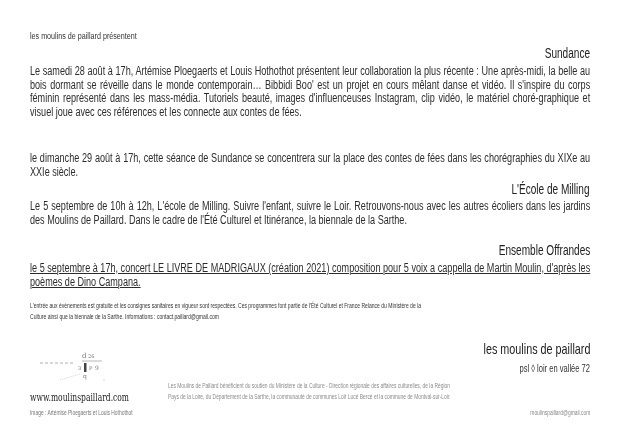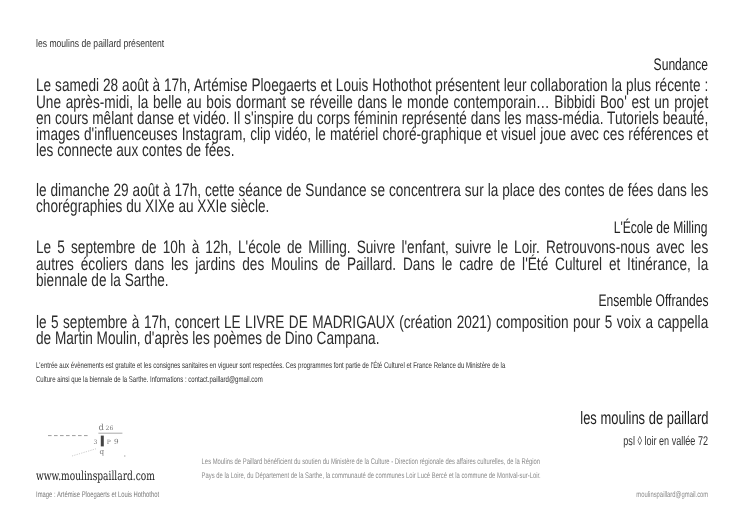--- a/index.html
+++ b/index.html
@@ -2,21 +2,21 @@
 <html><head>
   <meta charset="utf-8">
   <style>
     html, body { margin:0; padding:0; background:#ffffff; }
     body { width:620px; height:438px; position:relative; overflow:hidden;
            font-family: "Liberation Sans Narrow", "Liberation Sans", sans-serif; color:#2a2a2a; }
     .page { position:absolute; left:0; top:0; width:620px; height:438px; }
     .abs { position:absolute; }
     .intro { left:30px; top:31px; font-size:9.2px; transform:scaleX(0.78); transform-origin:left top; white-space:nowrap; color:#333; }
     .h { right:30px; font-size:14px; color:#222; transform:scaleX(0.72); transform-origin:right top; white-space:nowrap; }
-    .p { left:30px; width:560px; font-size:15px; line-height:13.5px; color:#2c2c2c; text-align:justify; }
+    .p { left:30px; width:560px; font-size:12px; line-height:13.5px; color:#2c2c2c; text-align:justify; }
     .p .inner { display:block; width:740px; transform:scaleX(0.757); transform-origin:left top; }
     .small { left:30px; font-size:7px; line-height:11px; color:#333; white-space:nowrap; transform:scaleX(0.72); transform-origin:left top; }
     .brand { right:30px; top:340px; font-size:15px; color:#222; transform:scaleX(0.72); transform-origin:right top; white-space:nowrap; }
     .brand-sub { right:30px; top:362px; font-size:10.5px; color:#333; transform:scaleX(0.72); transform-origin:right top; white-space:nowrap; }
     .site { left:30px; top:391px; font-size:10.5px; color:#222; font-family:"DejaVu Serif","Liberation Serif",serif; transform:scaleX(0.72); transform-origin:left top; white-space:nowrap; }
     .credit { left:30px; top:409px; font-size:6.8px; color:#777; transform:scaleX(0.72); transform-origin:left top; white-space:nowrap; }
     .support { left:168px; top:381px; font-size:6.8px; line-height:10.5px; color:#8a8a8a; white-space:nowrap; transform:scaleX(0.72); transform-origin:left top; }
     .email { right:30px; top:409px; font-size:6.8px; color:#8a8a8a; transform:scaleX(0.72); transform-origin:right top; white-space:nowrap; }
     .logo { left:38px; top:348px; width:70px; height:34px; }
   </style>
@@ -34,21 +34,21 @@
   <div class="abs p" style="top:152px;">
     <span class="inner">le dimanche 29 août à 17h, cette séance de Sundance se concentrera sur la place des contes de fées dans les chorégraphies du XIXe au XXIe siècle.</span>
   </div>
 
   <div class="abs h" style="top:181px;">L'École de Milling</div>
   <div class="abs p" style="top:200px;">
     <span class="inner">Le 5 septembre de 10h à 12h, L'école de Milling.  Suivre l'enfant, suivre le Loir.  Retrouvons-nous avec les autres écoliers dans les jardins des Moulins de Paillard. Dans le cadre de l'Été Culturel et Itinérance, la biennale de la Sarthe.</span>
   </div>
 
   <div class="abs h" style="top:242px;">Ensemble Offrandes</div>
-  <div class="abs p" style="top:262px;">
+  <div class="abs p" style="top:262px;text-decoration:underline;">
     <span class="inner"> le 5 septembre à 17h, concert LE LIVRE DE MADRIGAUX (création 2021) composition pour 5 voix a cappella de Martin Moulin, d'après les poèmes de Dino Campana.</span>
   </div>
 
   <div class="abs small" style="top:300px;">L'entrée aux évènements est gratuite et les consignes sanitaires en vigueur sont respectées. Ces programmes font partie de l'Été Culturel et France Relance du Ministère de la</div>
   <div class="abs small" style="top:311px;">Culture ainsi que la biennale de la Sarthe. Informations : contact.paillard@gmail.com</div>
 
   <svg class="abs logo" viewBox="0 0 70 34">
     <line x1="2" y1="15" x2="36" y2="15" stroke="#999" stroke-width="0.8" stroke-dasharray="3,2"></line>
     <text x="44" y="10" font-size="7" fill="#777" font-family="DejaVu Serif, serif">d</text>
     <text x="50" y="10" font-size="5" fill="#777" font-family="DejaVu Serif, serif">26</text>

